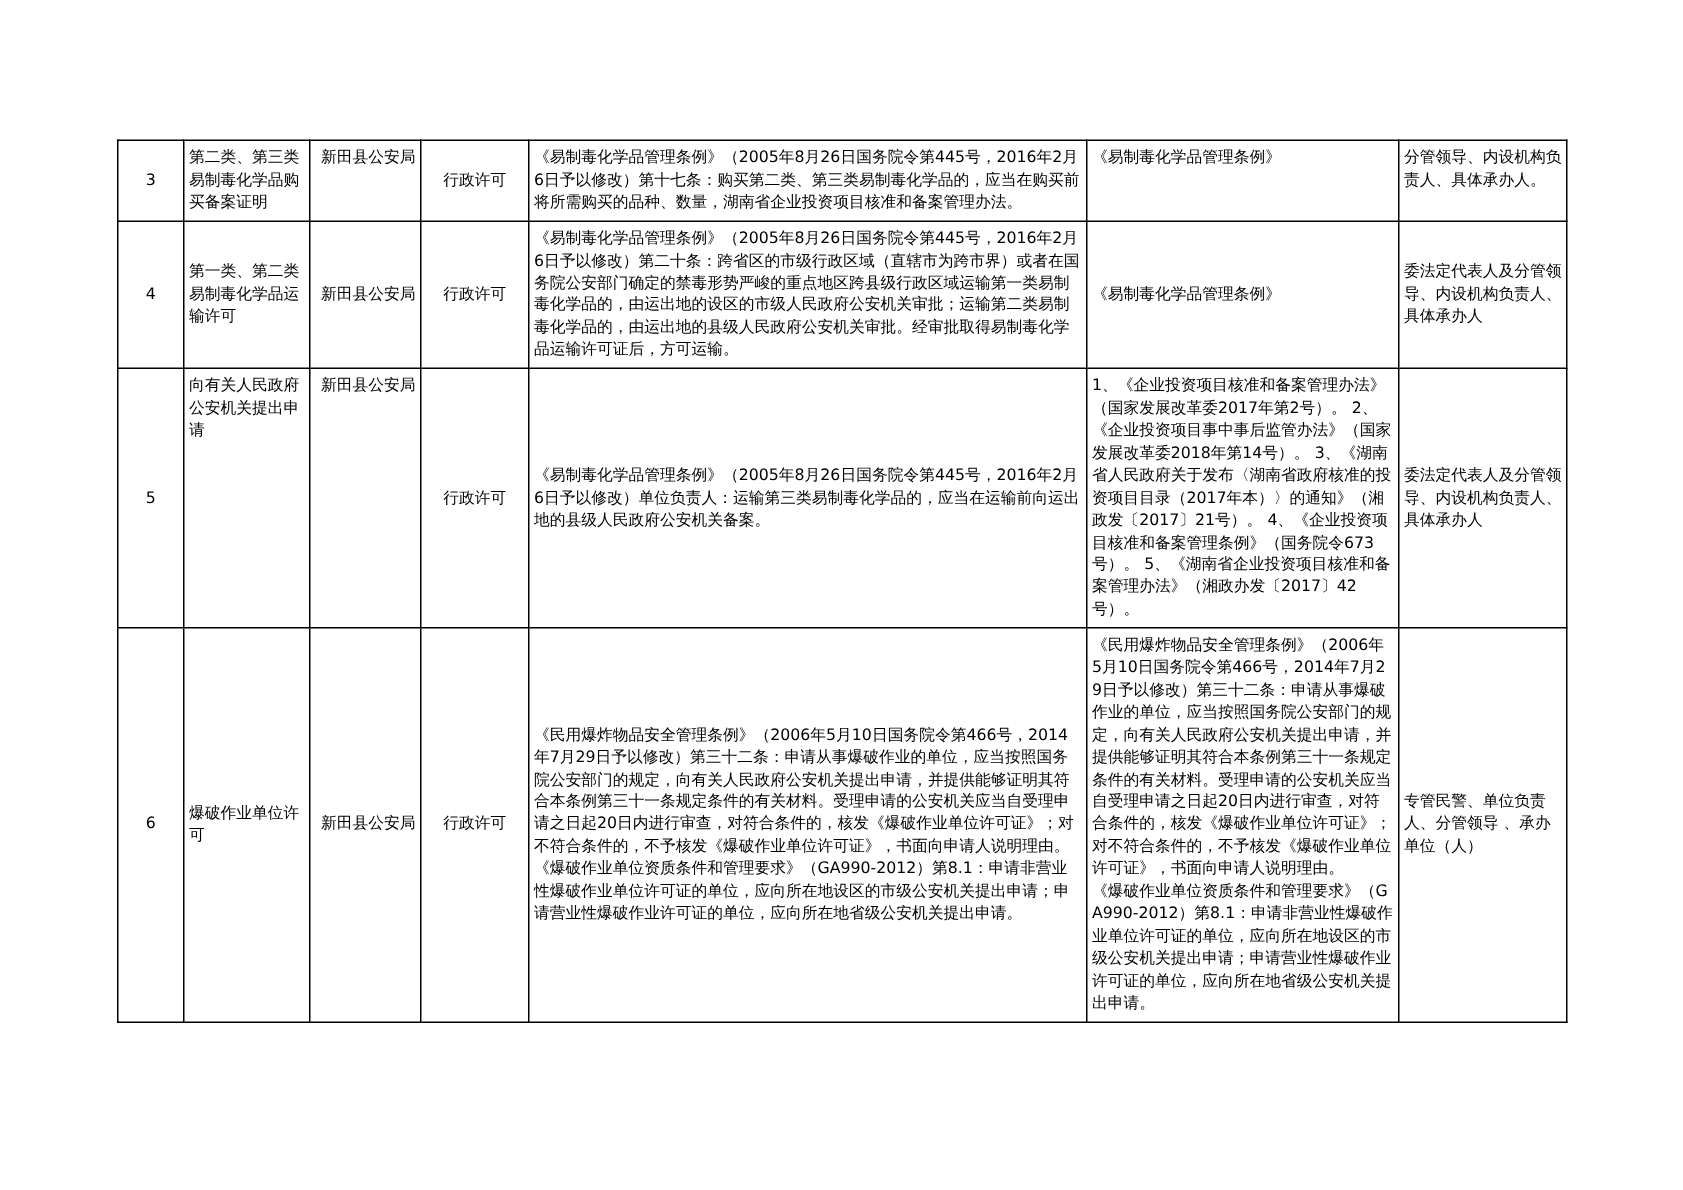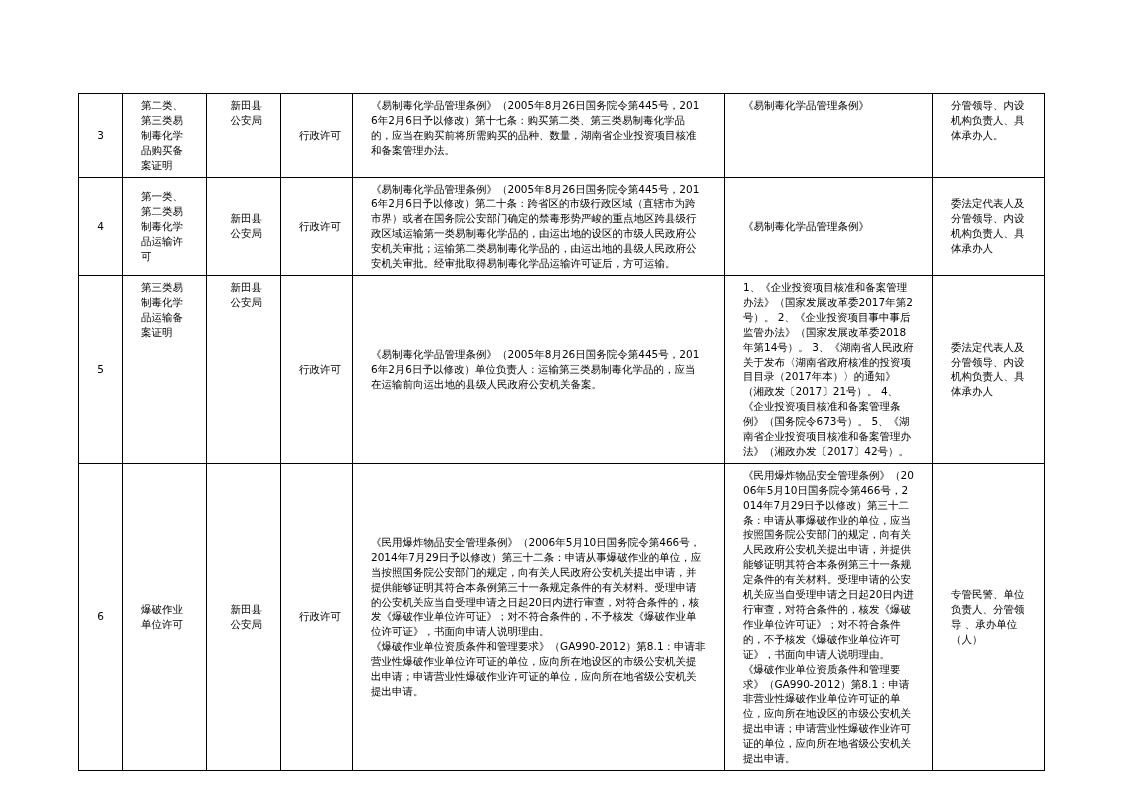--- a/index.html
+++ b/index.html
@@ -27,21 +27,21 @@
     width: 966px;
   }
   table.doc-table {
     border-collapse: collapse;
     width: 966px;
     table-layout: fixed;
   }
   table.doc-table td {
     border: 1px solid #000000;
     vertical-align: middle;
-    padding: 4px 18px;
+    padding: 4px 3px;
     font-size: 10.5px;
     line-height: 1.42;
     word-break: break-all;
   }
   col.c-no    { width: 44px; }
   col.c-item  { width: 84px; }
   col.c-org   { width: 74px; }
   col.c-type  { width: 72px; }
   col.c-basis { width: 372px; }
   col.c-ref   { width: 208px; }
@@ -122,21 +122,21 @@
           <td class="cell-no">4</td>
           <td class="cell-item">第一类、第二类易制毒化学品运输许可</td>
           <td class="cell-org">新田县公安局</td>
           <td class="cell-type">行政许可</td>
           <td class="cell-basis">《易制毒化学品管理条例》（2005年8月26日国务院令第445号，2016年2月6日予以修改）第二十条：跨省区的市级行政区域（直辖市为跨市界）或者在国务院公安部门确定的禁毒形势严峻的重点地区跨县级行政区域运输第一类易制毒化学品的，由运出地的设区的市级人民政府公安机关审批；运输第二类易制毒化学品的，由运出地的县级人民政府公安机关审批。经审批取得易制毒化学品运输许可证后，方可运输。</td>
           <td class="cell-ref">《易制毒化学品管理条例》</td>
           <td class="cell-resp">委法定代表人及分管领导、内设机构负责人、具体承办人</td>
         </tr>
         <tr class="row-5">
           <td class="cell-no">5</td>
-          <td class="cell-item">第三类易制毒化学品运输备案证明</td>
+          <td class="cell-item">向有关人民政府公安机关提出申请</td>
           <td class="cell-org">新田县公安局</td>
           <td class="cell-type">行政许可</td>
           <td class="cell-basis">《易制毒化学品管理条例》（2005年8月26日国务院令第445号，2016年2月6日予以修改）单位负责人：运输第三类易制毒化学品的，应当在运输前向运出地的县级人民政府公安机关备案。</td>
           <td class="cell-ref">1、《企业投资项目核准和备案管理办法》（国家发展改革委2017年第2号）。 2、《企业投资项目事中事后监管办法》（国家发展改革委2018年第14号）。 3、《湖南省人民政府关于发布〈湖南省政府核准的投资项目目录（2017年本）〉的通知》（湘政发〔2017〕21号）。 4、《企业投资项目核准和备案管理条例》（国务院令673号）。 5、《湖南省企业投资项目核准和备案管理办法》（湘政办发〔2017〕42号）。</td>
           <td class="cell-resp">委法定代表人及分管领导、内设机构负责人、具体承办人</td>
         </tr>
         <tr class="row-6">
           <td class="cell-no">6</td>
           <td class="cell-item">爆破作业单位许可</td>
           <td class="cell-org">新田县公安局</td>

